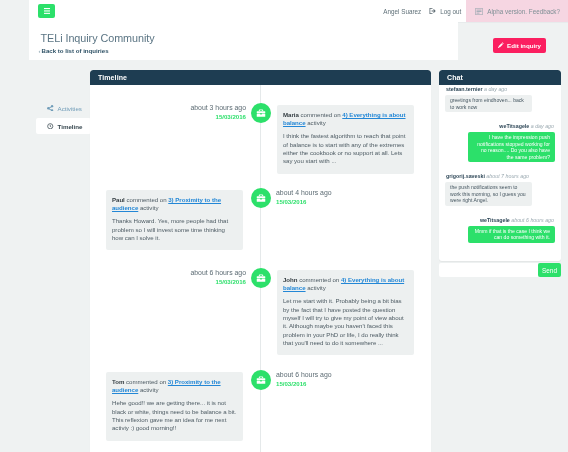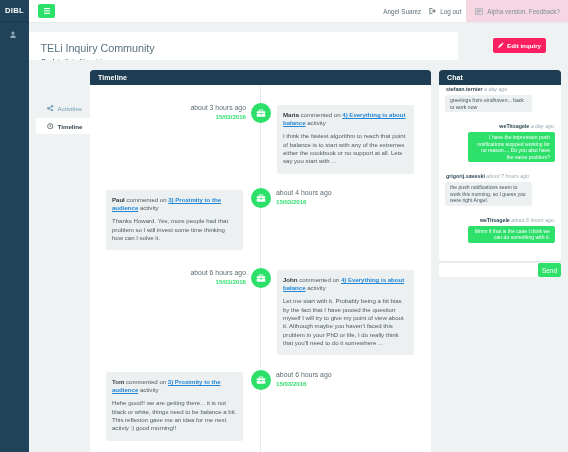--- a/index.html
+++ b/index.html
@@ -24,21 +24,21 @@
   .hamb svg{position:absolute;left:5.5px;top:4px;}
   .tb-right{position:absolute;right:0;top:0;height:22px;display:flex;align-items:center;}
   .tb-user{font-size:6.3px;color:#5e6f77;margin-right:8px;}
   .tb-logout{font-size:6.3px;color:#5e6f77;display:flex;align-items:center;}
   .tb-logout svg{margin-right:3px;}
   .tb-feedback{height:22px;background:#f6d6e2;display:flex;align-items:center;
       padding:0 8px 0 9px;margin-left:5px;font-size:6.3px;color:#7e8f95;}
   .tb-feedback svg{margin-right:4px;}
 
   
-  .header{position:absolute;left:29px;top:32px;width:429px;height:38px;background:#fff;}
+  .header{position:absolute;left:29px;top:22px;width:429px;height:38px;background:#fff;}
   .h-title{position:absolute;left:11.5px;top:9.7px;font-size:10.8px;color:#5a7483;
       font-weight:400;letter-spacing:-0.05px;line-height:13px;}
   .h-back{position:absolute;left:9.5px;top:24.5px;font-size:6.1px;color:#2f5266;
       font-weight:bold;line-height:8px;}
   .h-back .chev{color:#7d97a5;font-weight:normal;margin-right:1px;}
   .edit-btn{position:absolute;left:493px;top:38px;background:#fb1f60;color:#fff;
       border-radius:2px;height:14.5px;display:flex;align-items:center;padding:0 5px;
       font-size:6.2px;font-weight:bold;z-index:5;}
   .edit-btn svg{margin-right:3px;}
 
@@ -101,30 +101,20 @@
       box-sizing:border-box;border-radius:2px 0 0 2px;outline:none;
       font-family:"Liberation Sans",sans-serif;}
   .send-btn{width:23px;background:#2ce06a;color:#fff;font-size:6.4px;height:14px;
       display:flex;align-items:center;justify-content:center;border-radius:2px;}
 </style>
 </head>
 <body>
 
 <div class="page">
 
-  <div class="rail">
-    <div class="logo">DIBL</div>
-    <div class="raildiv"></div>
-    <span class="userico">
-      <svg viewBox="0 0 16 16" width="8" height="8" fill="#8ea7b6">
-        <circle cx="8" cy="4.2" r="3.1"></circle>
-        <path d="M8 8.4c-3.2 0-5.4 2-5.4 4.4v1.4h10.8v-1.4C13.4 10.4 11.2 8.4 8 8.4z"></path>
-      </svg>
-    </span>
-  </div>
 
   <div class="topbar">
     <div class="hamb">
       <svg width="6" height="6" viewBox="0 0 6 6">
         <rect x="0" y="0" width="6" height="1.1" fill="#fff"></rect>
         <rect x="0" y="2.4" width="6" height="1.1" fill="#fff"></rect>
         <rect x="0" y="4.8" width="6" height="1.1" fill="#fff"></rect>
       </svg>
     </div>
     <div class="tb-right">

